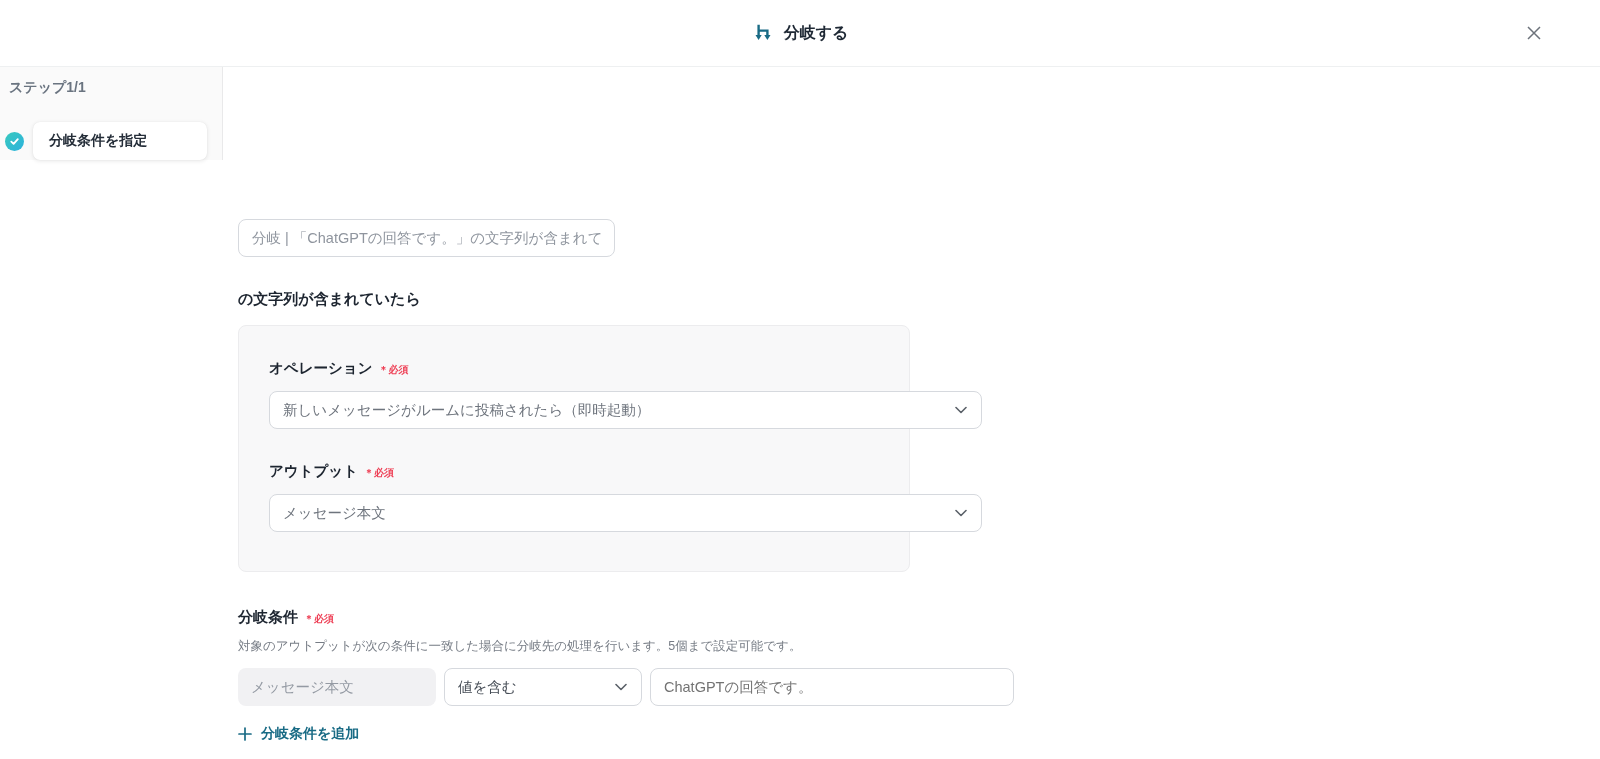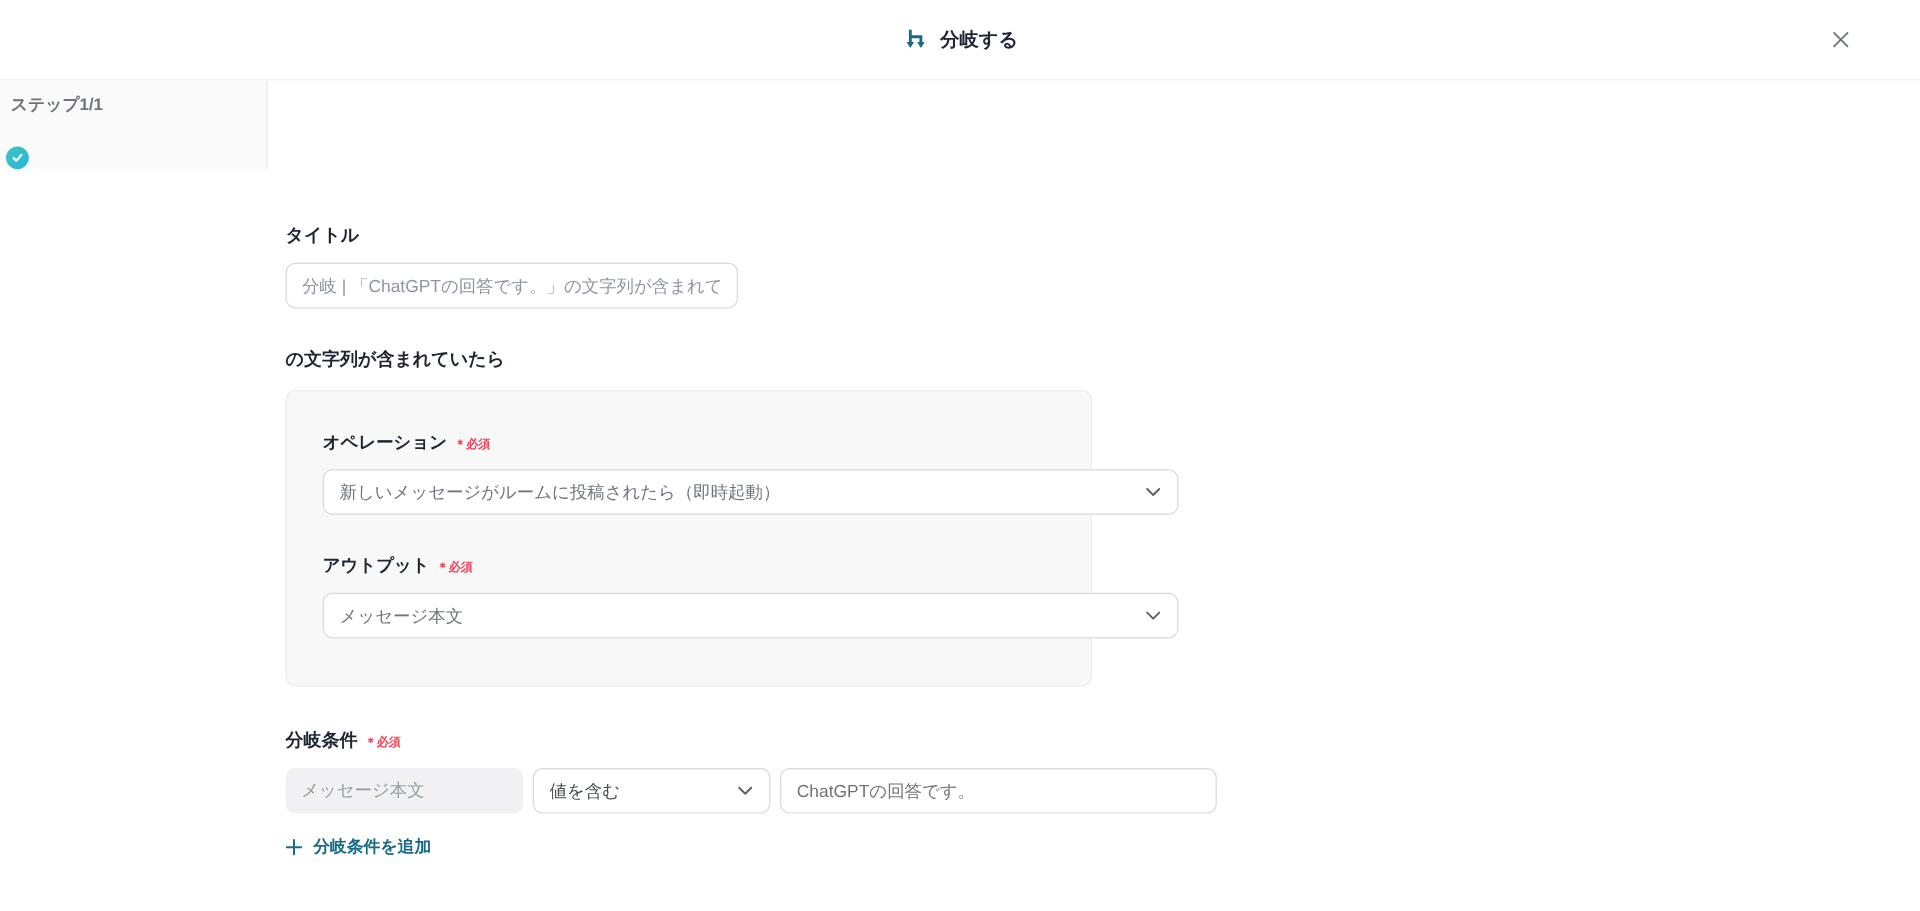--- a/index.html
+++ b/index.html
@@ -123,27 +123,29 @@
 <div class="body-row">
 
   <div class="sidebar">
     <div class="step-counter">ステップ1/1</div>
     <div class="step-item">
       <span class="check-circle">
         <svg width="11" height="11" viewBox="0 0 12 12">
           <path d="M2.5 6.2 L5 8.6 L9.6 3.4" stroke="#fff" stroke-width="2" fill="none" stroke-linecap="round" stroke-linejoin="round"></path>
         </svg>
       </span>
+      <div class="step-card">
+        <span>分岐条件を指定</span>
+      </div>
     </div>
   </div>
 
   <div class="main">
 
     
-    <div class="label">タイトル</div>
     <input class="text-input title-input" type="text" value="分岐 | 「ChatGPTの回答です。」の文字列が含まれていたら" style="">
 
     
     <div class="section-heading">の文字列が含まれていたら</div>
 
     <div class="card">
       <div class="field">
         <span class="field-label">オペレーション</span><span class="required">＊必須</span>
         <div class="select">
           <span>新しいメッセージがルームに投稿されたら（即時起動）</span>
@@ -165,20 +167,21 @@
               </svg>
           </span>
         </div>
       </div>
     </div>
 
     
     <div class="cond-heading-row">
       <span class="section-heading" style="margin-top:0;">分岐条件</span><span class="required">＊必須</span>
     </div>
+    <div class="cond-desc">対象のアウトプットが次の条件に一致した場合に分岐先の処理を行います。5個まで設定可能です。</div>
 
     <div class="cond-row">
       <div class="cond-target">メッセージ本文</div>
       <div class="select cond-op">
         <span>値を含む</span>
         <span class="chev">
           <svg width="12" height="8" viewBox="0 0 12 8">
               <path d="M1 1.5 L6 6.5 L11 1.5" stroke="#5b6169" stroke-width="1.6" fill="none" stroke-linecap="round" stroke-linejoin="round"></path>
             </svg>
         </span>

